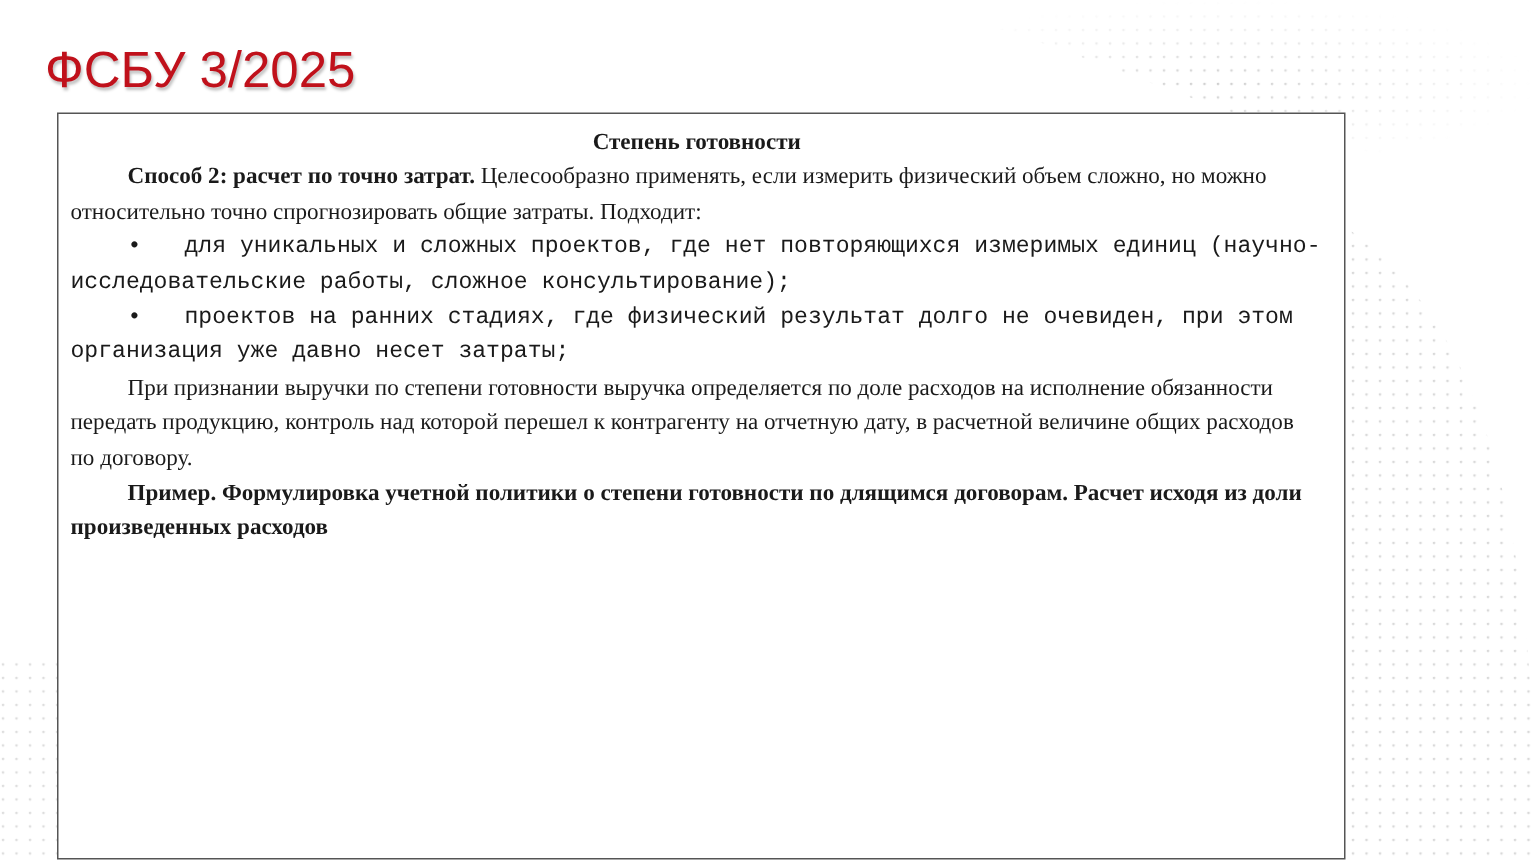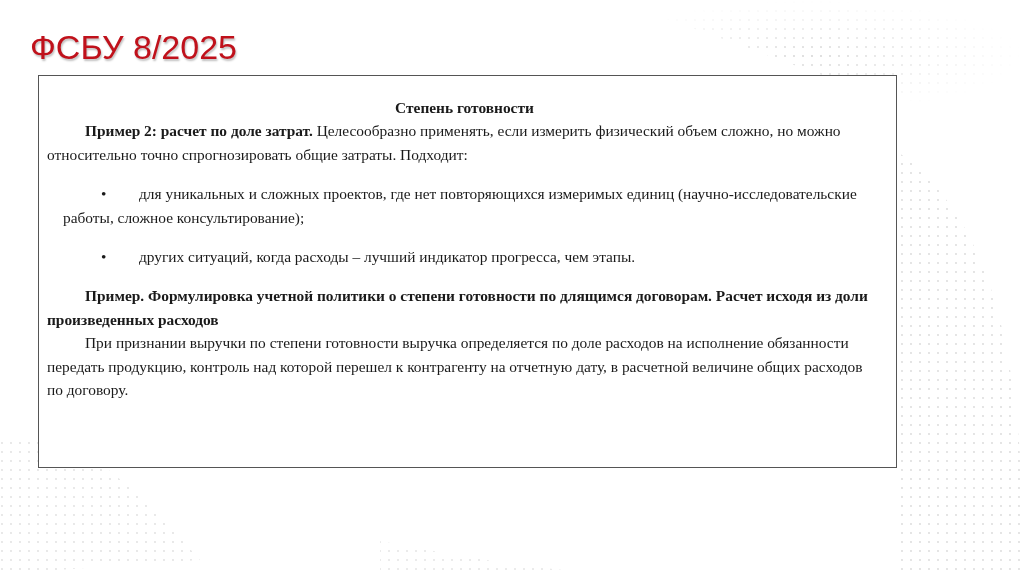--- a/index.html
+++ b/index.html
@@ -13,28 +13,28 @@
     }
     .slide-title {
       position: absolute; left: 30px; top: 28px;
       font-family: "Liberation Sans", sans-serif;
       font-size: 34px; color: #c0111b; letter-spacing: 0px;
       text-shadow: 1px 2px 2px rgba(0,0,0,0.25);
       margin: 0; font-weight: normal;
     }
     .content-box {
       position: absolute; left: 38px; top: 75px;
-      width: 859px; height: 393px; box-sizing: border-box;
+      width: 859px; height: 498px; box-sizing: border-box;
       border: 1px solid #555; background: #ffffff;
-      padding: 20px 14px 0 8px;
+      padding: 7px 14px 0 8px;
       font-size: 15.4px; line-height: 23.4px; color: #1a1a1a;
     }
     .box-heading { text-align: center; font-weight: bold; margin: 0; }
     .para { margin: 0; text-indent: 38px; }
-    .bullet { margin: 16px; text-indent: 38px; }
+    .bullet { margin: 0; text-indent: 38px; font-family: Liberation Mono, monospace; }
     .bullet .dot { display: inline-block; width: 38px; text-indent: 0; }
     b { font-weight: bold; }
   </style>
 </head>
 <body>
 
 <svg class="bg-dots" width="1024" height="574" viewBox="0 0 1024 574">
   <defs>
     <pattern id="dots" width="9" height="9" patternUnits="userSpaceOnUse">
       <circle cx="2" cy="2" r="0.9" fill="#cfcfcf"></circle>
@@ -46,28 +46,28 @@
     <mask id="m1">
       <path d="M600,0 C760,40 880,120 1024,110 L1024,0 Z" fill="url(#fadeR)"></path>
       <path d="M880,140 C980,200 1024,320 1024,574 L900,574 L900,140 Z" fill="#fff" opacity="0.8"></path>
       <path d="M0,440 C60,420 120,470 200,560 L0,574 Z" fill="#fff" opacity="0.7"></path>
       <path d="M380,541 C480,560 560,574 640,574 L380,574 Z" fill="#fff" opacity="0.6"></path>
     </mask>
   </defs>
   <rect width="1024" height="574" fill="url(#dots)" mask="url(#m1)"></rect>
 </svg>
 
-<h1 class="slide-title">ФСБУ 8/2025</h1>
+<h1 class="slide-title">ФСБУ 3/2025</h1>
 
 <div class="content-box">
   <p class="box-heading">Степень готовности</p>
 
-  <p class="para"><b>Пример 2: расчет по доле затрат.</b><span> Целесообразно применять, если измерить физический объем сложно, но можно относительно точно спрогнозировать общие затраты. Подходит:</span></p>
+  <p class="para"><b>Способ 2: расчет по точно затрат.</b><span> Целесообразно применять, если измерить физический объем сложно, но можно относительно точно спрогнозировать общие затраты. Подходит:</span></p>
 
   <p class="bullet"><span class="dot">•</span><span>для уникальных и сложных проектов, где нет повторяющихся измеримых единиц (научно-исследовательские работы, сложное консультирование);</span></p>
-  <p class="bullet"><span class="dot">•</span><span>других ситуаций, когда расходы – лучший индикатор прогресса, чем этапы.</span></p>
+  <p class="bullet"><span class="dot">•</span><span>проектов на ранних стадиях, где физический результат долго не очевиден, при этом организация уже давно несет затраты;</span></p>
 
 
+  <p class="para">При признании выручки по степени готовности выручка определяется по доле расходов на исполнение обязанности передать продукцию, контроль над которой перешел к контрагенту на отчетную дату, в расчетной величине общих расходов по договору.</p>
+
   <p class="para"><b>Пример. Формулировка учетной политики о степени готовности по длящимся договорам. Расчет исходя из доли произведенных расходов</b></p>
-
-  <p class="para">При признании выручки по степени готовности выручка определяется по доле расходов на исполнение обязанности передать продукцию, контроль над которой перешел к контрагенту на отчетную дату, в расчетной величине общих расходов по договору.</p>
 
 </div>
 
 </body></html>

